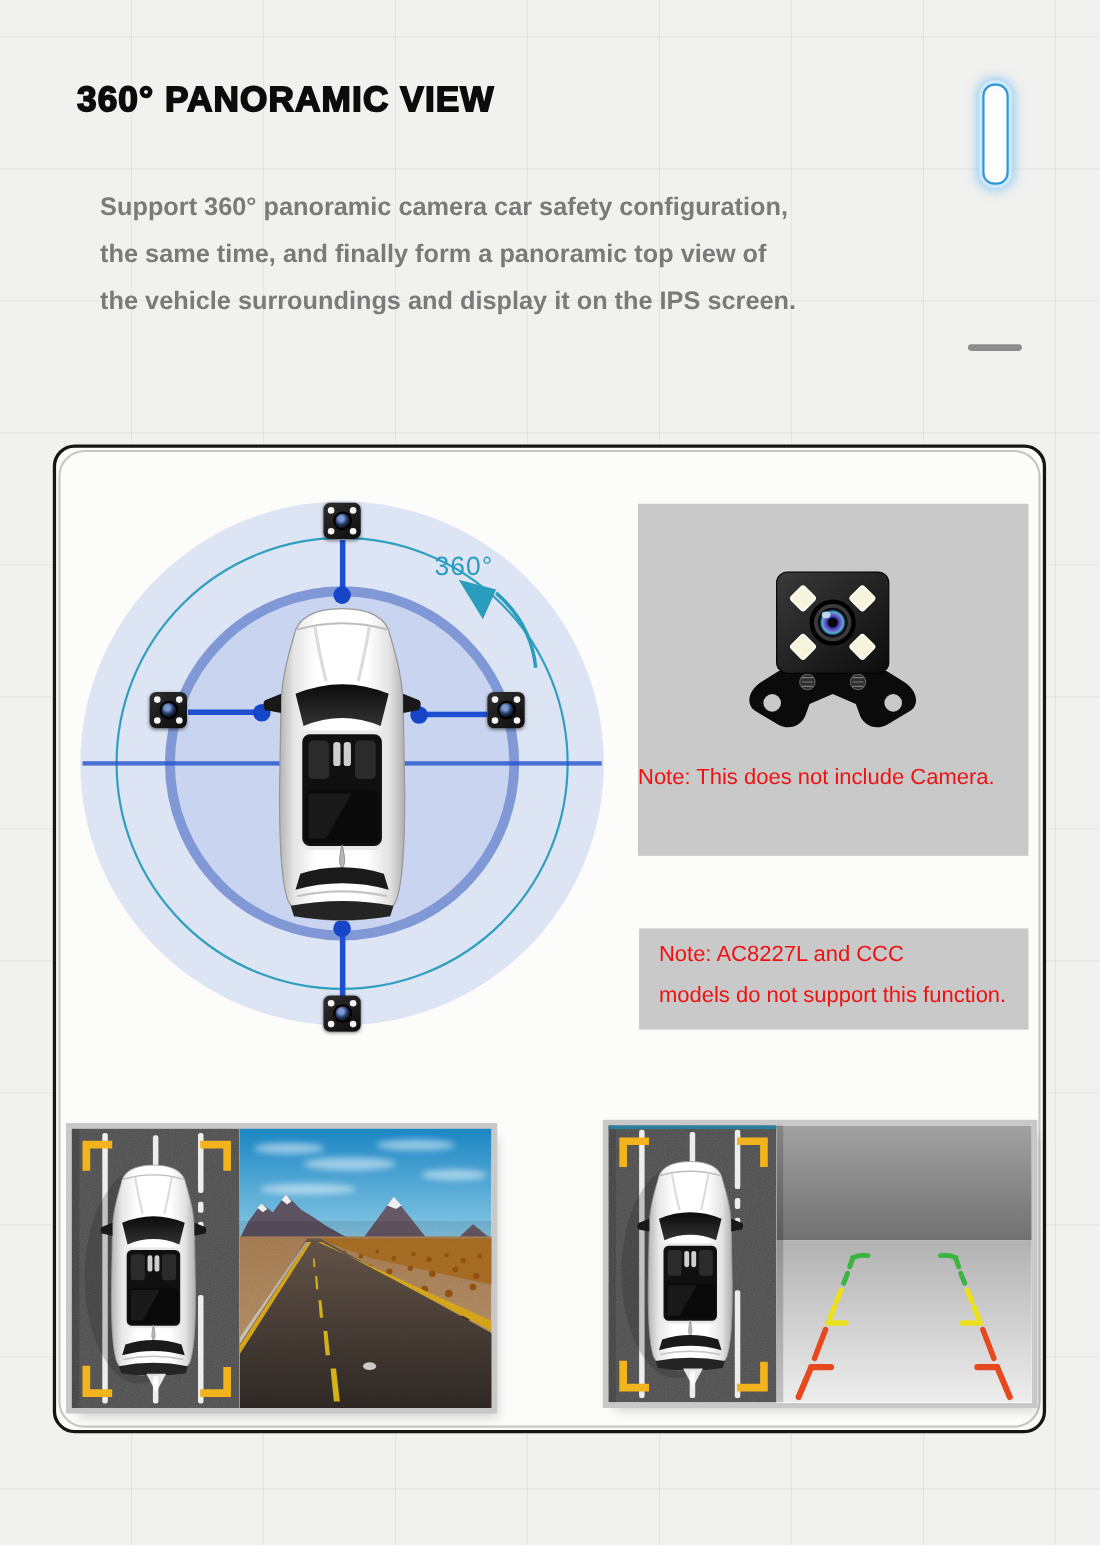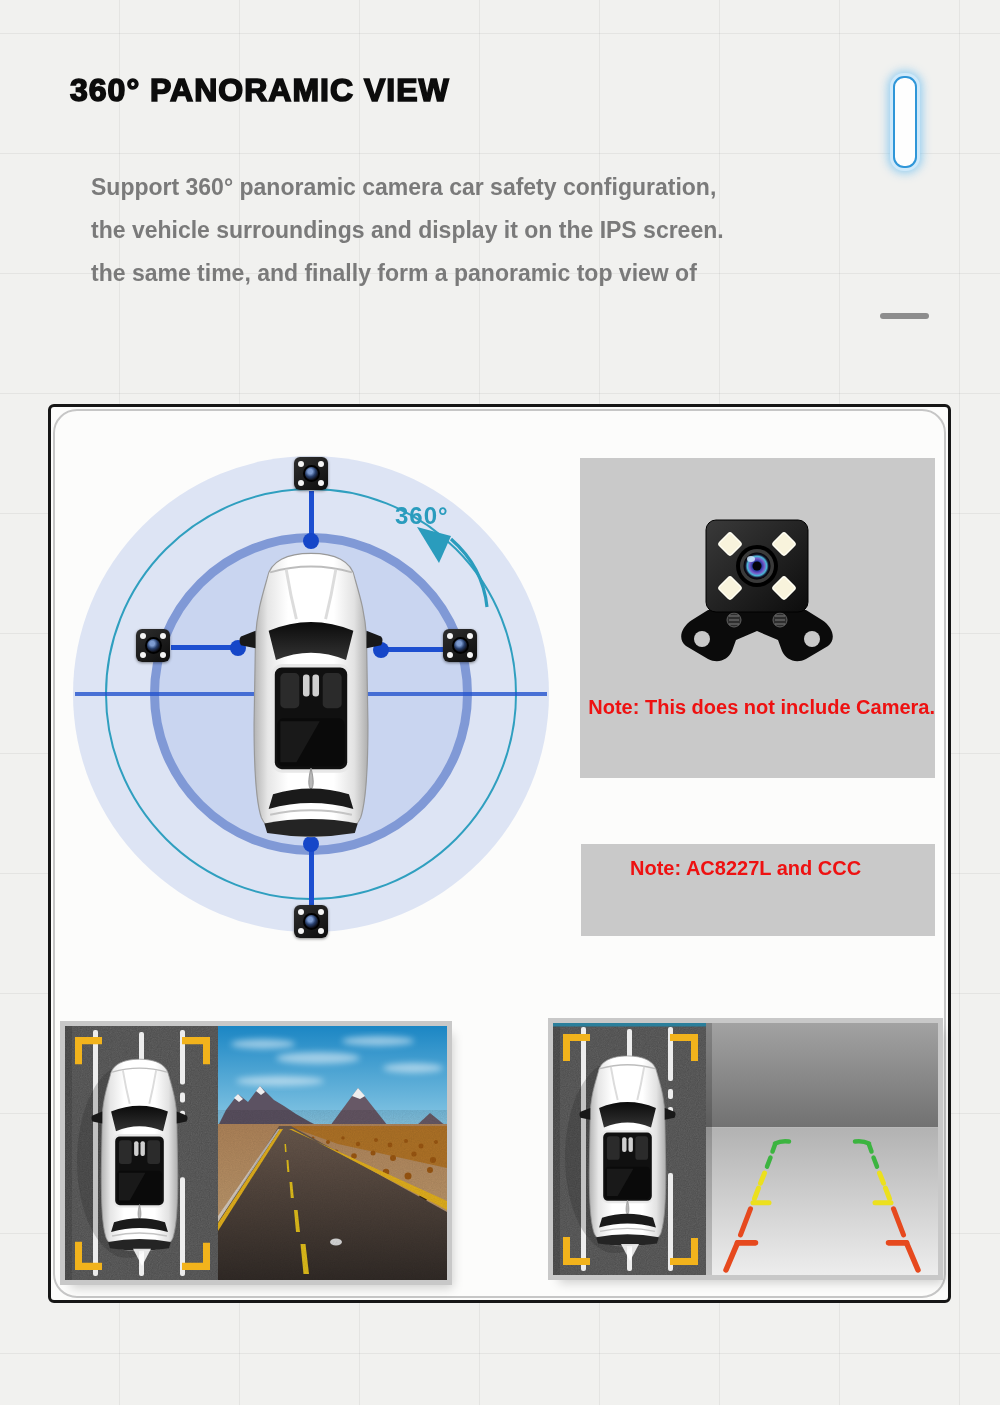--- a/index.html
+++ b/index.html
@@ -11,43 +11,43 @@
       linear-gradient(90deg, rgba(0,0,0,0.055) 1px, transparent 1px);
     background-size:120px 120px;background-position:-1px 33px;}
   .abs{position:absolute;}
   
   .title{left:70px;top:72px;font-size:32px;font-weight:900;color:#0c0c0c;letter-spacing:1px;-webkit-text-stroke:1.6px #0c0c0c;white-space:nowrap;}
   .capsule{left:893px;top:76px;width:20px;height:88px;border-radius:11px;background:#fefefe;border:2px solid #2f96d8;box-shadow:0 0 0 3px #cfe9fa,0 0 10px 5px rgba(120,195,240,.8);}
   .para{left:71px;top:166px;width:800px;margin-left:20px;}
   .para div{font-size:23px;font-weight:700;color:#7a7a7a;line-height:43px;white-space:nowrap;}
   .dash{left:880px;top:313px;width:49px;height:6px;border-radius:3px;background:#8d8d8d;}
   
-  .panel{left:48px;top:404px;width:903px;height:899px;background:#fcfcfb;border:3px solid #161616;border-radius:6px;box-sizing:border-box;font-weight:bold;}
+  .panel{left:48px;top:404px;width:903px;height:899px;background:#fcfcfb;border:3px solid #161616;border-radius:20px;box-sizing:border-box;}
   .panel-inner-border{position:absolute;inset:2px;border:2px solid #c6c6c6;border-radius:24px;pointer-events:none;}
   
   .circle{position:absolute;border-radius:50%;box-sizing:border-box;}
   .c-outer{left:22px;top:49px;width:476px;height:476px;background:#dde4f4;}
   .c-teal{left:54px;top:81px;width:412px;height:412px;border:2px solid #2f9fbf;}
   .c-ring{left:99px;top:126px;width:322px;height:322px;border:9px solid #8099d6;background:#c9d5f0;}
   .hline{left:24px;top:285px;width:472px;height:4px;background:#2353cd;opacity:.8;}
   .conn{position:absolute;background:#1d4fd0;}
   .node{position:absolute;width:16px;height:16px;border-radius:50%;background:#1546c8;}
   .cam{position:absolute;width:34px;height:33px;border-radius:6px;background:linear-gradient(145deg,#2e2e2e,#0d0d0d);box-shadow:0 1px 3px rgba(0,0,0,.45);}
   .cam i{position:absolute;width:6px;height:6px;border-radius:50%;background:#f4f4f4;}
   .cam .tl{left:4px;top:4px}.cam .tr{right:4px;top:4px}.cam .bl{left:4px;bottom:4px}.cam .br{right:4px;bottom:4px}
   .cam .lens{position:absolute;left:50%;top:50%;width:13px;height:13px;margin:-6.5px 0 0 -6.5px;border-radius:50%;
     background:radial-gradient(circle at 40% 35%,#7d9bd0 0 20%,#28406e 45%,#0a0a12 75%);box-shadow:0 0 0 2px #000;}
   .label360{left:344px;top:95px;font-size:24px;color:#2a9cbd;letter-spacing:1px;}
   
   .notebox{position:absolute;background:#c9c9c9;}
   .nb1{left:529px;top:51px;width:355px;height:320px;}
   .nb2{left:530px;top:437px;width:354px;height:92px;}
   .rednote{position:absolute;color:#ee1111;font-size:20px;line-height:24px;white-space:nowrap;}
-  .nb1 .rednote{top:237px;width:100%;text-align:right;}
-  .nb2 .l1{left:18px;top:12px;margin-left:31px;}
+  .nb1 .rednote{top:237px;width:100%;text-align:left;}
+  .nb2 .l1{left:18px;top:12px;}
   .nb2 .l2{left:18px;top:49px;}
   
   .photo{position:absolute;display:flex;box-shadow:0 0 0 5px #c8c8c8,6px 8px 10px rgba(0,0,0,.18);}
   .photo svg{display:block;}
   .pL{left:14px;top:619px;width:382px;height:254px;}
   .pR{left:502px;top:616px;width:385px;height:252px;}
   .hidden-defs{position:absolute;width:0;height:0;overflow:hidden;}
 </style>
 </head>
 <body>
@@ -150,22 +150,22 @@
 </svg>
 
 <div class="canvas">
 
   <div class="abs title">360° PANORAMIC VIEW</div>
 
   <div class="abs capsule"></div>
 
   <div class="abs para">
     <div>Support 360° panoramic camera car safety configuration,</div>
+    <div>the same time, and finally form a panoramic top view of</div>
     <div>the vehicle surroundings and display it on the IPS screen.</div>
-    <div>the same time, and finally form a panoramic top view of</div>
   </div>
 
   <div class="abs dash"></div>
 
   <div class="abs panel">
     <div class="panel-inner-border"></div>
 
     <div class="circle c-outer"></div>
     <div class="circle c-teal"></div>
     <div class="circle c-ring"></div>
@@ -241,20 +241,21 @@
         <circle cx="85" cy="48" r="17" fill="#3a3a3a"></circle>
         <circle cx="85" cy="48" r="13.5" fill="url(#irisG)"></circle>
         <circle cx="85" cy="48" r="4.5" fill="#04040a"></circle>
         <ellipse cx="79" cy="41" rx="4" ry="3" fill="#cfe8ff" opacity="0.85"></ellipse>
       </svg>
       <div class="rednote">Note: This does not include Camera.</div>
     </div>
 
     <div class="notebox nb2">
       <div class="rednote l1">Note: AC8227L and CCC</div>
+      <div class="rednote l2">models do not support this function.</div>
     </div>
 
     <div class="photo pL">
       <svg width="153" height="254" viewBox="0 0 153 252" preserveAspectRatio="none">
           <use href="#parking"></use>
         </svg>
       <svg width="229" height="254" viewBox="0 0 229 254" preserveAspectRatio="none">
         <rect x="0" y="0" width="229" height="104" fill="url(#skyG)"></rect>
         <g fill="#ffffff" opacity="0.5" filter="url(#blur3)">
           <ellipse cx="45" cy="18" rx="32" ry="5"></ellipse>

